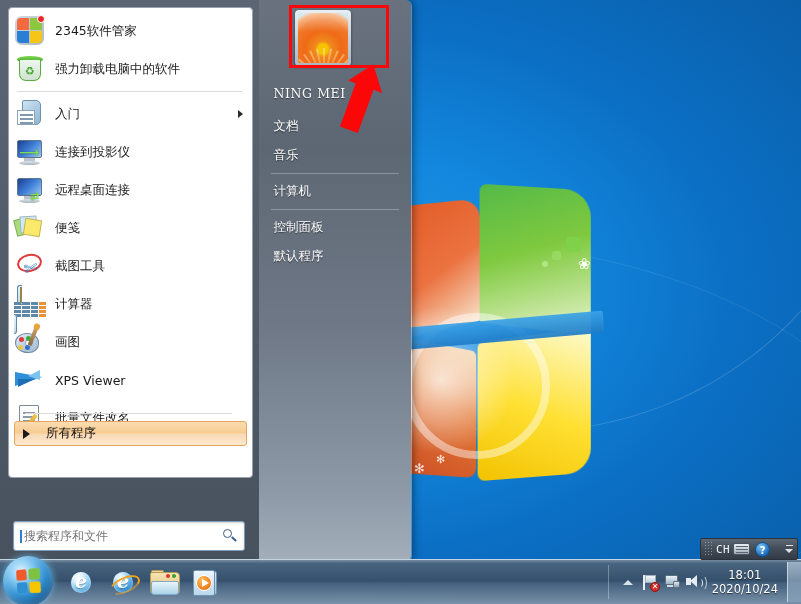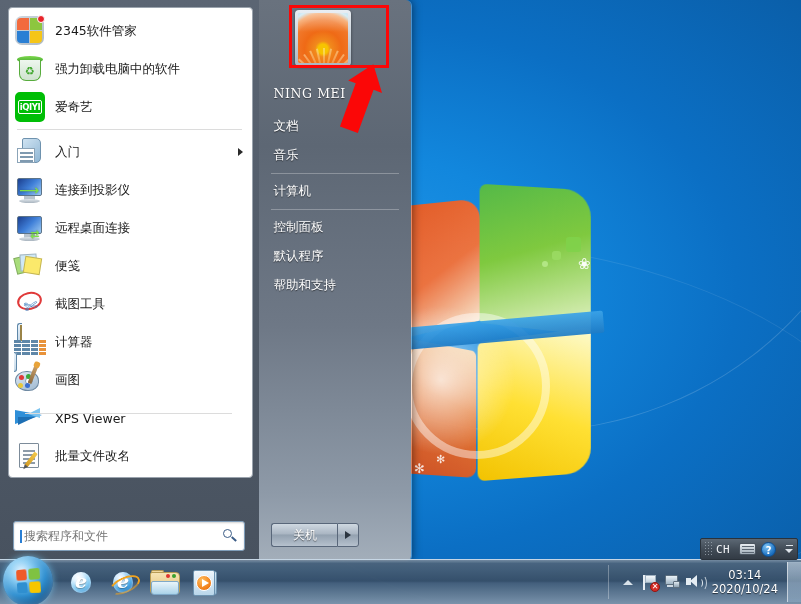--- a/index.html
+++ b/index.html
@@ -404,21 +404,21 @@
     border:1px solid #2a323b;border-radius:2px;
     display:flex;align-items:center;box-sizing:border-box;
   }
   #ime-grip{
     width:9px;height:16px;margin:0 3px 0 3px;flex:none;
     background-image:radial-gradient(#9aa5b0 40%,transparent 41%);
     background-size:3px 3px;opacity:.8;
   }
   #ime-ch{
     color:#f2f4f7;font-size:11px;font-family:"DejaVu Sans Mono","Liberation Mono",monospace;
-    margin-right:9px;letter-spacing:.5px;
+    margin-right:3px;letter-spacing:.5px;
   }
   #ime-kbd{
     width:17px;height:12px;margin-right:5px;flex:none;border-radius:2px;
     background:linear-gradient(180deg,#e8edf2,#9fabb6);
     border:1px solid #4a545f;box-sizing:border-box;position:relative;
   }
   #ime-kbd:after{
     content:"";position:absolute;left:1.5px;top:2px;width:12px;height:1.2px;background:#5b6672;
     box-shadow:0 3px 0 #5b6672,0 6px 0 #5b6672;
   }
@@ -632,28 +632,20 @@
         <span class="prog-label">2345软件管家</span>
       </div>
 
       <div class="prog-item">
         <span class="prog-icon">
           <span class="ic-recycle"><span class="lid"></span><span class="bin"></span><span class="rec">♻</span></span>
         </span>
         <span class="prog-label">强力卸载电脑中的软件</span>
       </div>
 
-      <div class="prog-item">
-        <span class="prog-icon">
-          <span class="ic-iqiyi">
-              <b>iQIYI</b>
-            </span>
-        </span>
-        <span class="prog-label">爱奇艺</span>
-      </div>
 
       <div class="sep"></div>
 
       <div class="prog-item">
         <span class="prog-icon">
           <span class="ic-started"><span class="bk"></span><span class="pg"></span></span>
         </span>
         <span class="prog-label">入门</span>
         <span class="prog-arrow"></span>
       </div>
@@ -731,20 +723,24 @@
 
       <div class="prog-item">
         <span class="prog-icon">
           <span class="ic-doc"><span class="sheet"></span><span class="pen"></span></span>
         </span>
         <span class="prog-label">批量文件改名</span>
       </div>
 
       <div class="sep" style="position:absolute;left:8px;right:10px;bottom:60px;"></div>
 
+      <div id="allprog">
+        <span class="tri"></span>
+        <span class="lbl">所有程序</span>
+      </div>
     </div>
 
     <div id="searchwrap">
       <span class="caret"></span>
       <input type="text" value="" placeholder="搜索程序和文件" style="">
       <span class="magnifier"></span>
     </div>
   </div>
 
   <div id="sm-right">
@@ -776,33 +772,22 @@
       <div class="rp-item">
           <span>计算机</span>
         </div>
       <div class="rp-sep"></div>
       <div class="rp-item">
           <span>控制面板</span>
         </div>
       <div class="rp-item">
           <span>默认程序</span>
         </div>
-      <div class="rp-item">
-          <span>帮助和支持</span>
-        </div>
     </div>
 
-    <div id="shutdown-row">
-      <div id="shutdown-btn">
-        <span>关机</span>
-      </div>
-      <div id="shutdown-more">
-        <span class="tri"></span>
-      </div>
-    </div>
   </div>
 </div>
 
 <div id="anno-rect"></div>
 <svg id="anno-arrow" viewBox="0 0 60 78">
   <g fill="#fb0707">
     <path d="M14 6 L33 6 L33 52 L41 52 L23 76 L5 52 L14 52 Z" transform="rotate(200 23 40)"></path>
   </g>
 </svg>
 
@@ -891,19 +876,19 @@
     <div class="tray-ico">
       <span class="ic-vol">
         <span class="spk"></span>
           <span class="cone"></span>
           <span class="w1"></span>
           <span class="w2"></span>
       </span>
     </div>
 
     <div id="clock">
-      <div>03:14</div>
+      <div>18:01</div>
       <div>2020/10/24</div>
     </div>
 
     <div id="showdesktop"></div>
   </div>
 </div>
 
 </body></html>

